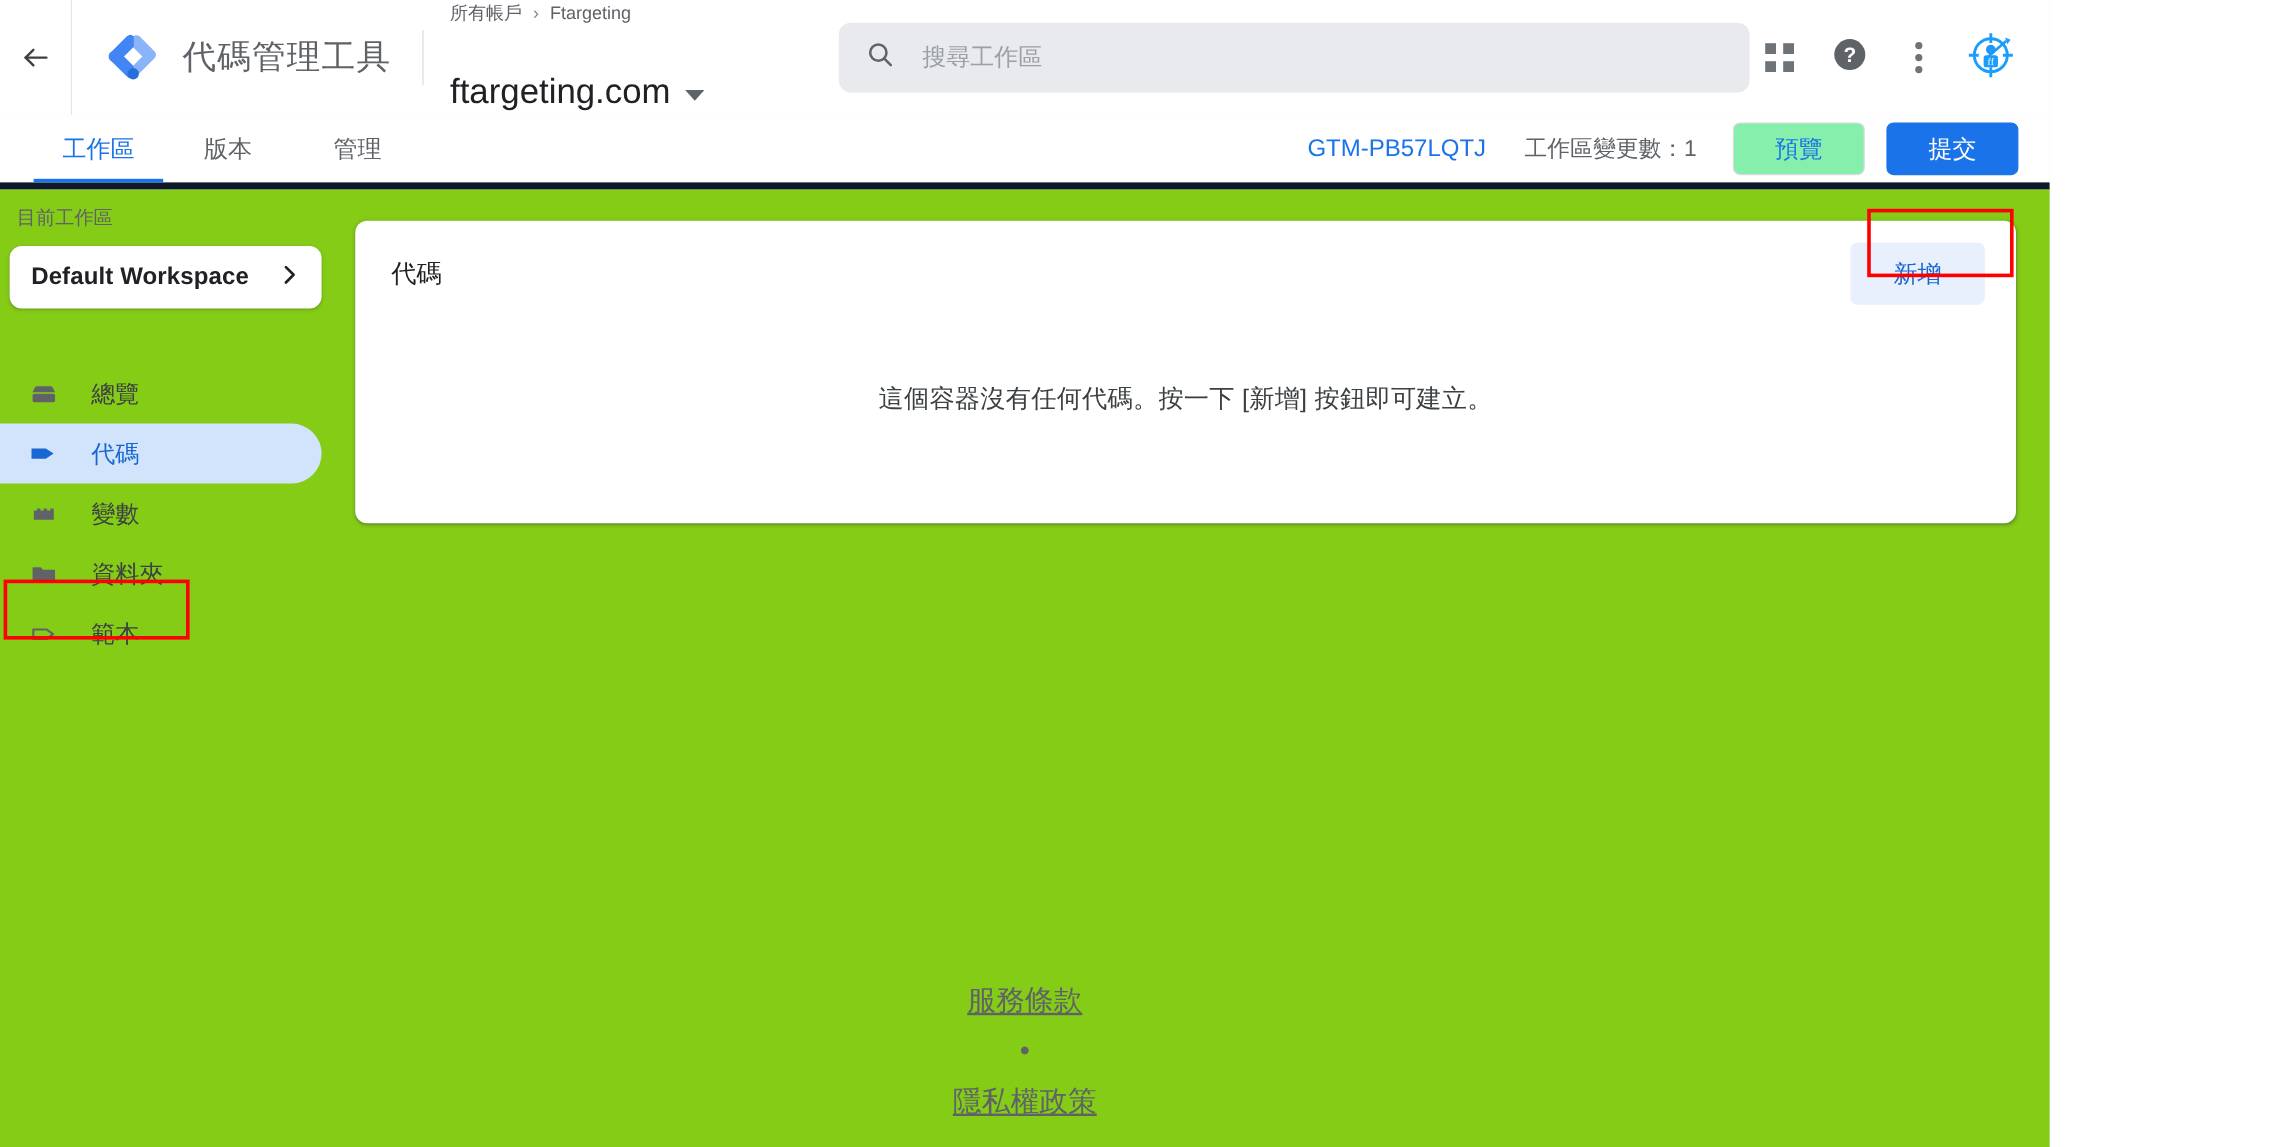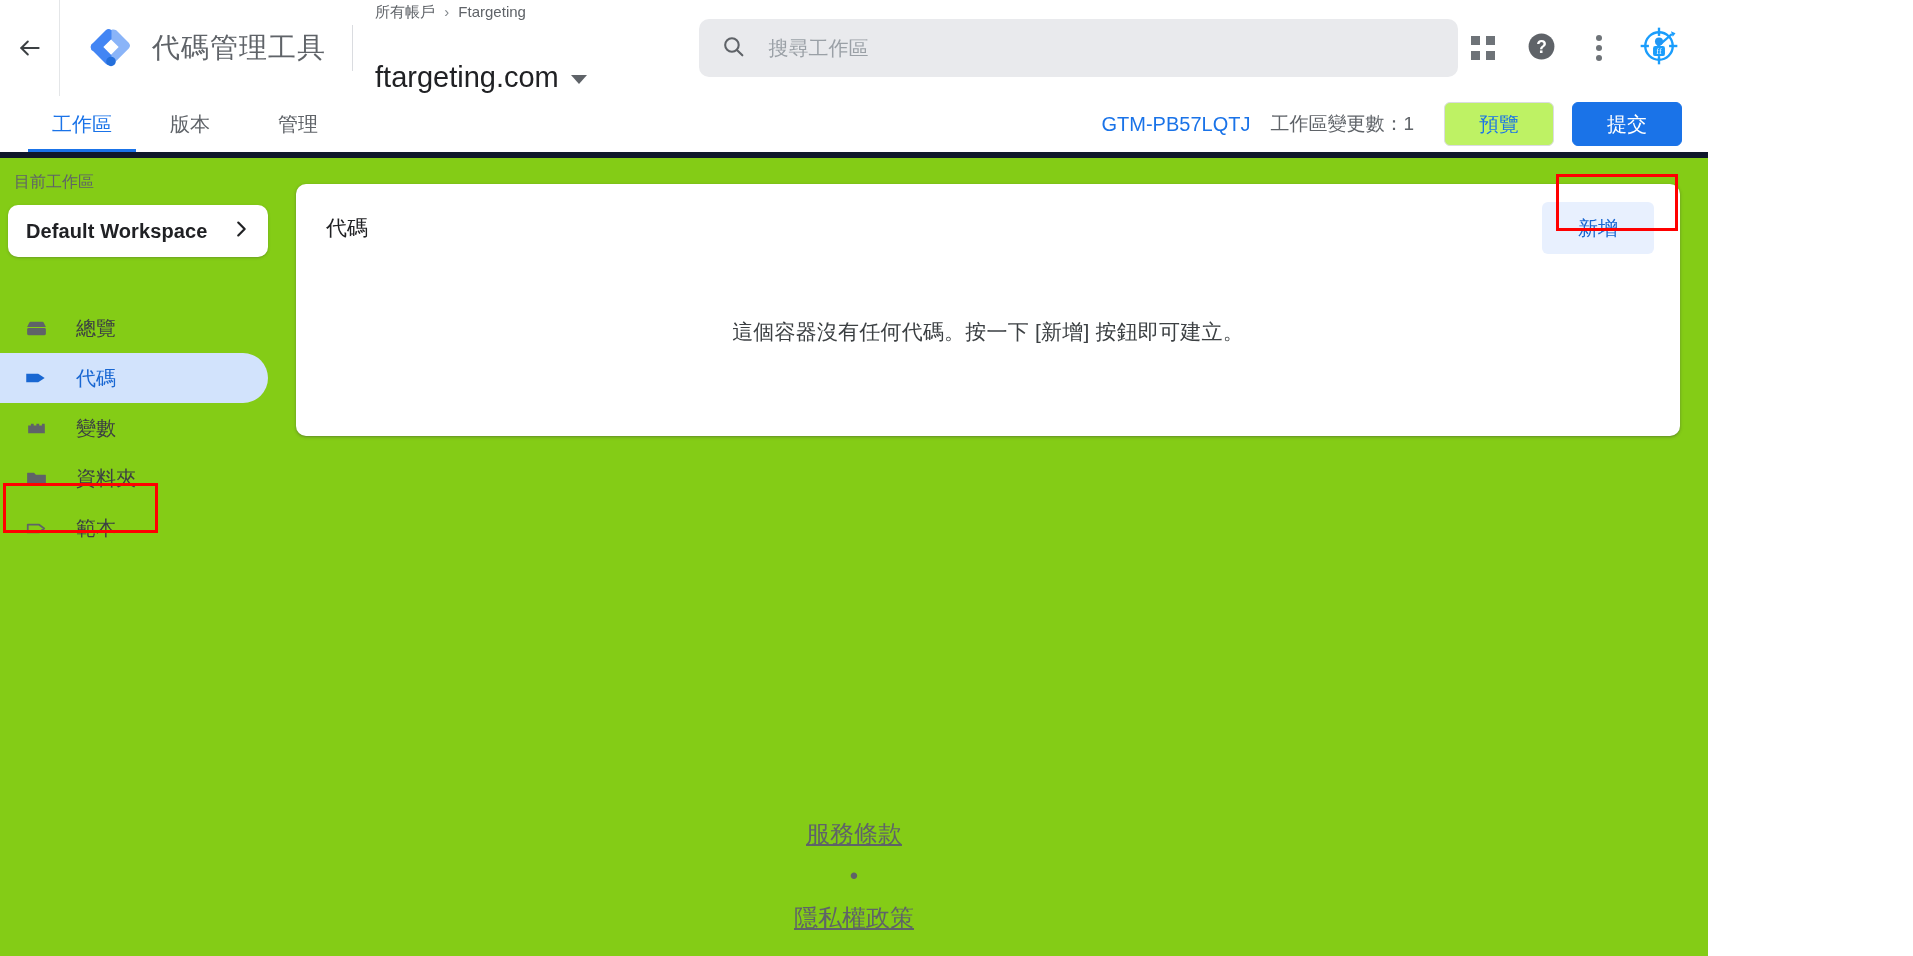--- a/index.html
+++ b/index.html
@@ -202,38 +202,38 @@
     margin-left: auto;
     display: flex;
     align-items: center;
     gap: 0;
     padding-right: 26px;
   }
   .container-id {
     font-size: 20px;
     color: #1a73e8;
     cursor: pointer;
-    margin-right: 20px;
+    margin-right: 32px;
     white-space: nowrap;
   }
   .changes-label {
     font-size: 19px;
     color: #5f6368;
     margin-right: 30px;
     white-space: nowrap;
   }
   .btn {
     font-family: inherit;
     cursor: pointer;
     border-radius: 6px;
     font-size: 20px;
     white-space: nowrap;
   }
   .btn-outline {
-    background: #bef264;
+    background: #86efac;
     border: 1px solid #dadce0;
     color: #1a73e8;
     height: 44px;
     padding: 0 34px;
     margin-right: 18px;
   }
   .btn-filled {
     background: #1a73e8;
     border: 1px solid #1a73e8;
     color: #ffffff;

